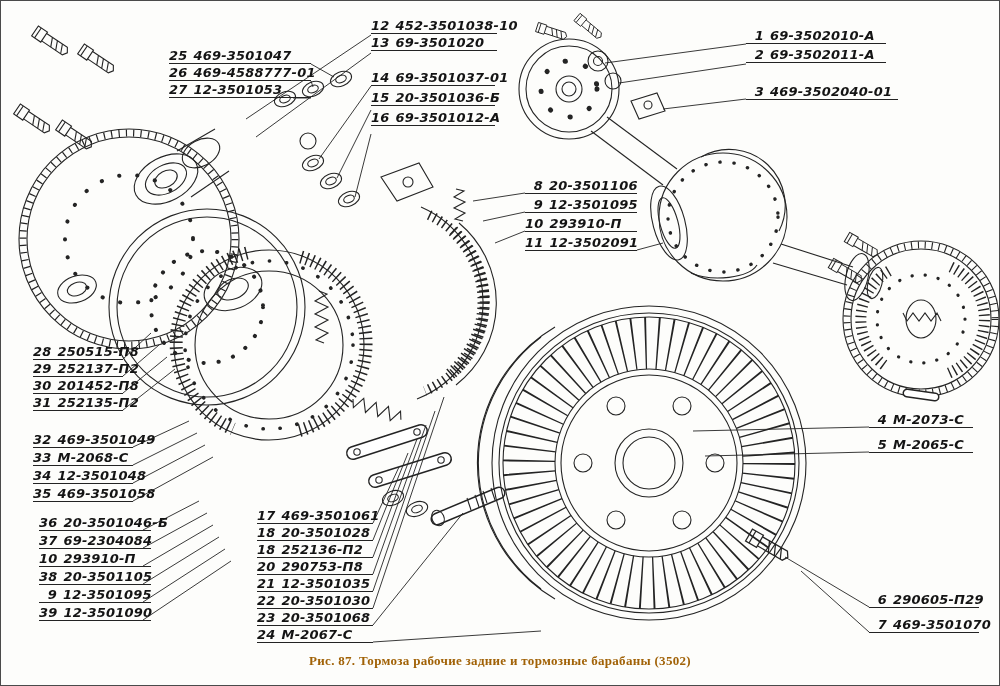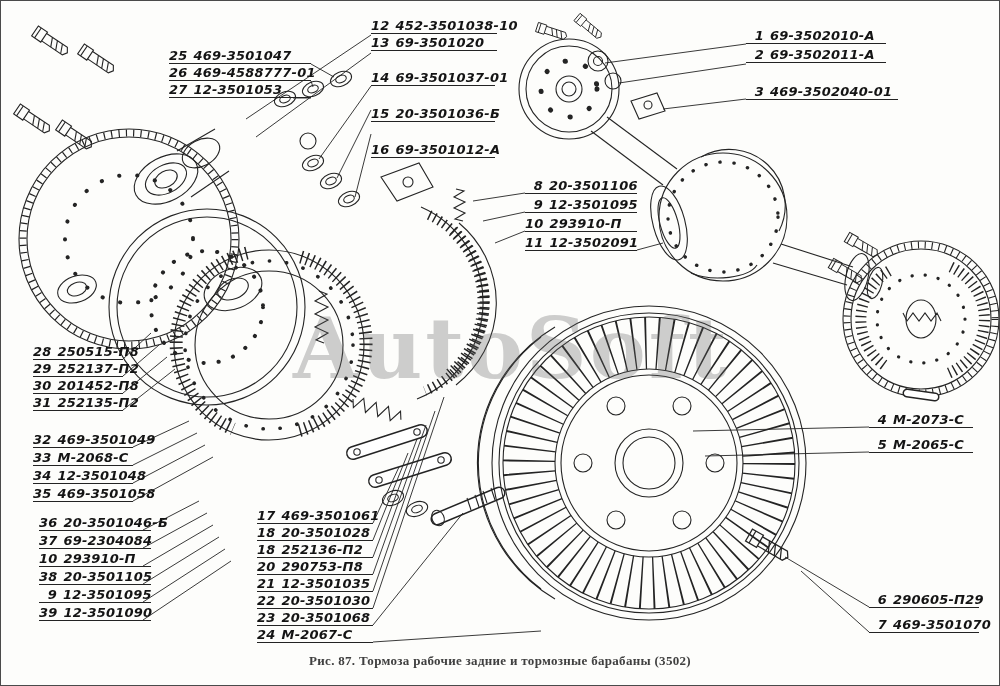--- a/index.html
+++ b/index.html
@@ -19,40 +19,40 @@
     position:absolute;z-index:3;
     font:italic 600 13px/1 "DejaVu Sans",sans-serif;
     color:#141414;letter-spacing:.2px;
   }
   .lrow{display:flex;align-items:flex-end;height:17px;padding-bottom:1px;
         border-bottom:1.2px solid #232323;white-space:nowrap}
   .lrow .num{min-width:18px;text-align:right;margin-right:6px;flex:none}
   #g-top-mid{left:370px;top:16px;width:126px}
   #g-seals-upper{left:168px;top:46px;width:142px}
   #g-seals-lower{left:370px;top:68px;width:124px}
-  #g-seals-lower .lrow{margin-bottom:19px}
+  #g-seals-lower .lrow{margin-bottom:3px}
   #g-right-top{left:745px;top:24px;width:140px}
   #g-right-top .lrow{height:19px}
   #g-axle{left:745px;top:80px;width:152px}
   #g-axle .lrow{height:19px}
   #g-mid-right{left:524px;top:174px;width:112px}
   #g-mid-right .lrow{height:19px}
   #g-left-a{left:32px;top:342px;width:90px}
   #g-left-b{left:32px;top:429px;width:100px}
   #g-left-b .lrow{height:18px}
   #g-left-c{left:38px;top:512px;width:112px}
   #g-left-c .lrow{height:18px}
   #g-bottom-mid{left:256px;top:506px;width:116px}
   #g-drum-pair{left:868px;top:410px;width:104px}
   #g-drum-pair .lrow{margin-bottom:8px}
   #g-bottom-right{left:868px;top:590px;width:110px}
   #g-bottom-right .lrow{margin-bottom:8px}
   #caption{
     position:absolute;left:0;right:0;top:652px;z-index:3;text-align:center;
-    font:700 13px "Liberation Serif",serif;color:#404040;letter-spacing:.3px;
+    font:700 13px "Liberation Serif",serif;color:#a16207;letter-spacing:.3px;
   }
 </style>
 </head>
 <body>
 
 <div id="canvas">
 
   <svg id="drawing" width="1000" height="686" viewBox="0 0 1000 686">
     <defs>
       <g id="bolt">
@@ -275,21 +275,20 @@
         <line x1="372" y1="624" x2="462" y2="512"></line>
         <line x1="372" y1="641" x2="540" y2="630"></line>
         <line x1="868" y1="426" x2="692" y2="430"></line>
         <line x1="868" y1="451" x2="704" y2="455"></line>
         <line x1="868" y1="606" x2="784" y2="556"></line>
         <line x1="868" y1="631" x2="800" y2="570"></line>
       </g>
     </g>
   </svg>
 
-  <div id="watermark">AutoSoft</div>
 
   <div class="lgroup" id="g-top-mid">
     <div class="lrow">
         <span class="num">12</span>
         <span class="code">452-3501038-10</span>
       </div>
     <div class="lrow">
         <span class="num">13</span>
         <span class="code">69-3501020</span>
       </div>

